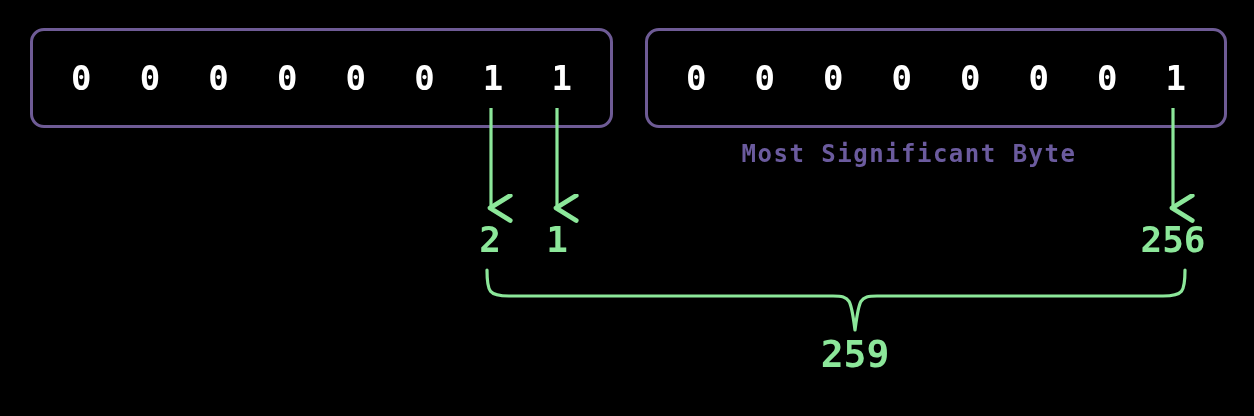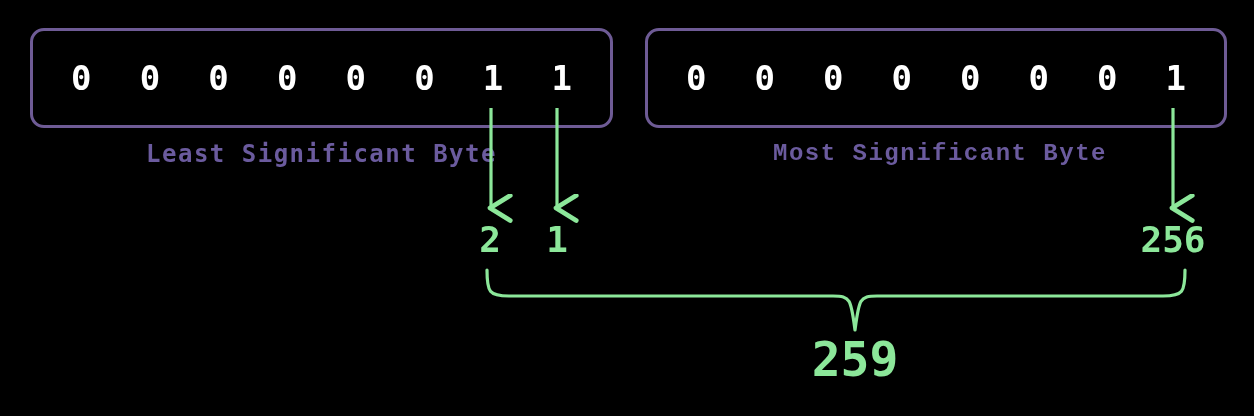--- a/index.html
+++ b/index.html
@@ -49,39 +49,39 @@
     position: absolute;
     top: 140px;
     color: #6b5b9e;
     font-size: 24px;
     font-weight: 700;
     letter-spacing: 1.5px;
     text-align: center;
     white-space: nowrap;
   }
   #caption-lsb { left: 30px;  width: 583px; }
-  #caption-msb { left: 649px; width: 582px; font-family: Liberation Mono, monospace; }
+  #caption-msb { left: 618px; width: 582px; }
 
   
   .value-label {
     position: absolute;
     color: #8ce79a;
     font-size: 36px;
     font-weight: 700;
     line-height: 1;
     text-align: center;
     white-space: nowrap;
     user-select: none;
   }
   #val-2   { left: 465px;  width: 50px; top: 222px; }
   #val-1   { left: 532px;  width: 50px; top: 222px; }
   #val-256 { left: 1118px; width: 110px; top: 222px; text-align: center; }
   #val-total {
     left: 795px; width: 120px; top: 335px;
-    font-size: 48px;
+    font-size: 38px;
   }
 
   
   #overlay {
     position: absolute;
     left: 0; top: 0;
     width: 1254px; height: 416px;
     pointer-events: none;
   }
 </style>
@@ -93,21 +93,20 @@
   <div id="box-lsb" class="byte-box">
     <span class="bit">0</span>
     <span class="bit">0</span>
     <span class="bit">0</span>
     <span class="bit">0</span>
     <span class="bit">0</span>
     <span class="bit">0</span>
     <span class="bit">1</span>
     <span class="bit">1</span>
   </div>
-  <div id="caption-lsb" class="byte-caption">Least Significant Byte</div>
 
   <div id="box-msb" class="byte-box">
     <span class="bit">0</span>
     <span class="bit">0</span>
     <span class="bit">0</span>
     <span class="bit">0</span>
     <span class="bit">0</span>
     <span class="bit">0</span>
     <span class="bit">0</span>
     <span class="bit">1</span>

